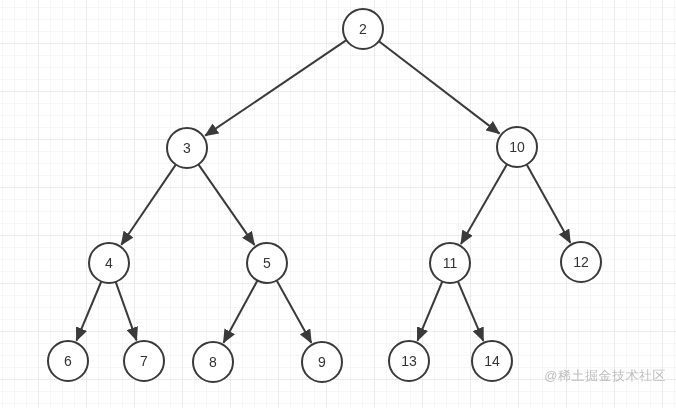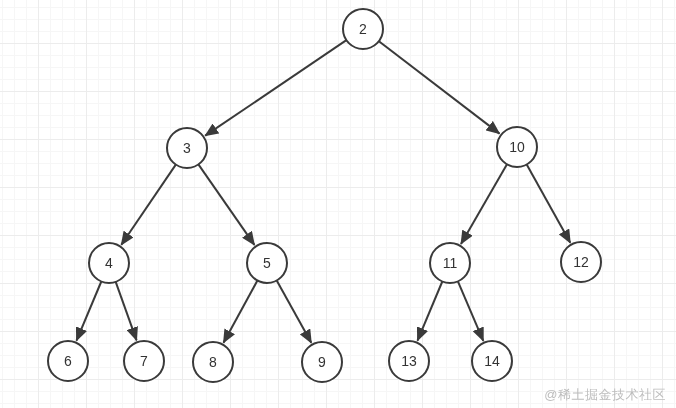--- a/index.html
+++ b/index.html
@@ -27,21 +27,21 @@
     top: 0;
   }
   .node-label {
     font-family: "Liberation Sans", sans-serif;
     font-size: 14px;
     user-select: none;
   }
   .watermark {
     position: absolute;
     right: 10px;
-    bottom: 4px;
+    bottom: 23px;
     font-size: 13px;
     letter-spacing: 0.5px;
     pointer-events: none;
   }
 </style>
 </head>
 <body>
 
 <div class="canvas">
   <svg id="tree-svg" width="676" height="408">

